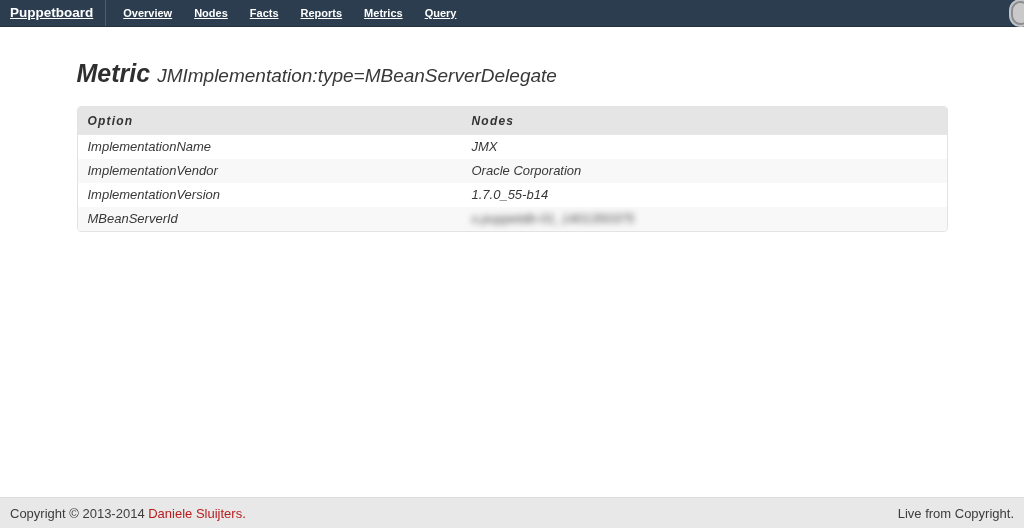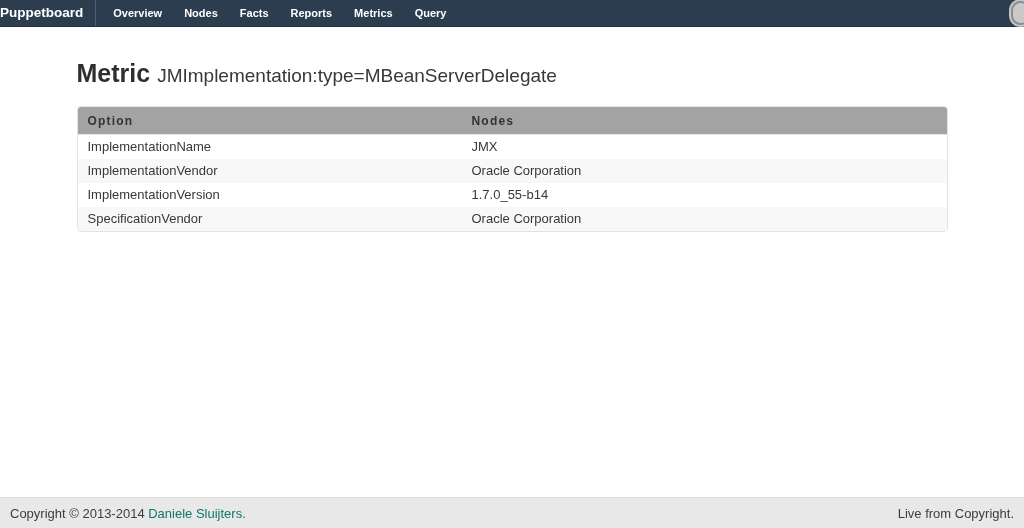--- a/index.html
+++ b/index.html
@@ -12,21 +12,23 @@
   }
 
   
   .navbar {
     position: relative;
     height: 27px;
     background: #2b3d4f;
     border-bottom: 1px solid #223140;
     display: flex;
     align-items: center;
+    padding-left: 10px;
     color: #ffffff;
+    text-decoration: underline;
   }
   .navbar .brand {
     font-size: 13.5px;
     font-weight: bold;
     padding-right: 12px;
     margin-right: 6px;
     border-right: 1px solid rgba(255,255,255,0.18);
     cursor: pointer;
     line-height: 26px;
     white-space: nowrap;
@@ -49,20 +51,21 @@
     background: #c9c9c9;
     border: 2px solid #8d8d8d;
     box-shadow: 0 0 0 2px rgba(255,255,255,0.7);
     z-index: 20;
   }
 
   
   .content {
     width: 871px;
     margin: 12px auto;
+    font-style: italic;
   }
   .page-title {
     margin-top: 33px;
     font-size: 25px;
     font-weight: bold;
     color: #2f2f2f;
     line-height: 27px;
     white-space: nowrap;
   }
   .page-title .subtitle {
@@ -80,21 +83,21 @@
     background: #ffffff;
   }
   table {
     width: 100%;
     border-collapse: collapse;
     font-size: 13px;
     color: #383838;
   }
   thead th {
     text-align: left;
-    background: #a3a3a3;
+    background: #e5e5e5;
     font-size: 12px;
     font-weight: bold;
     letter-spacing: 1.2px;
     color: #333333;
     padding: 7px 10px 6px 10px;
     border-bottom: 1px solid #e7e7e7;
   }
   th.col-option, td.opt { width: 384px; }
   tbody td {
     padding: 4px 10px;
@@ -116,21 +119,21 @@
     background: #e8e8e8;
     border-top: 1px solid #dddddd;
     display: flex;
     justify-content: space-between;
     align-items: center;
     padding: 0 10px;
     font-size: 13px;
     color: #3d3d3d;
   }
   .footer a {
-    color: #0f766e;
+    color: #b91c1c;
     text-decoration: none;
     cursor: pointer;
   }
 </style>
 </head>
 <body>
 
 <div class="navbar">
   <div class="brand">Puppetboard</div>
   <div class="nav-item">Overview</div>
@@ -162,26 +165,26 @@
   <tr>
     <td class="opt">ImplementationVendor</td>
     <td class="val">Oracle Corporation</td>
   </tr>
 
   <tr>
     <td class="opt">ImplementationVersion</td>
     <td class="val">1.7.0_55-b14</td>
   </tr>
 
+  <tr>
+    <td class="opt">MBeanServerId</td>
+    <td class="val redacted">x.puppetdb-01_1401350375</td>
+  </tr>
 
 
-  <tr>
-    <td class="opt">SpecificationVendor</td>
-    <td class="val">Oracle Corporation</td>
-  </tr>
 
 </tbody>
     </table>
   </div>
 </div>
 
 <div class="footer">
   <div>
     <span>Copyright © 2013-2014 </span><a>Daniele Sluijters.</a>
   </div>

